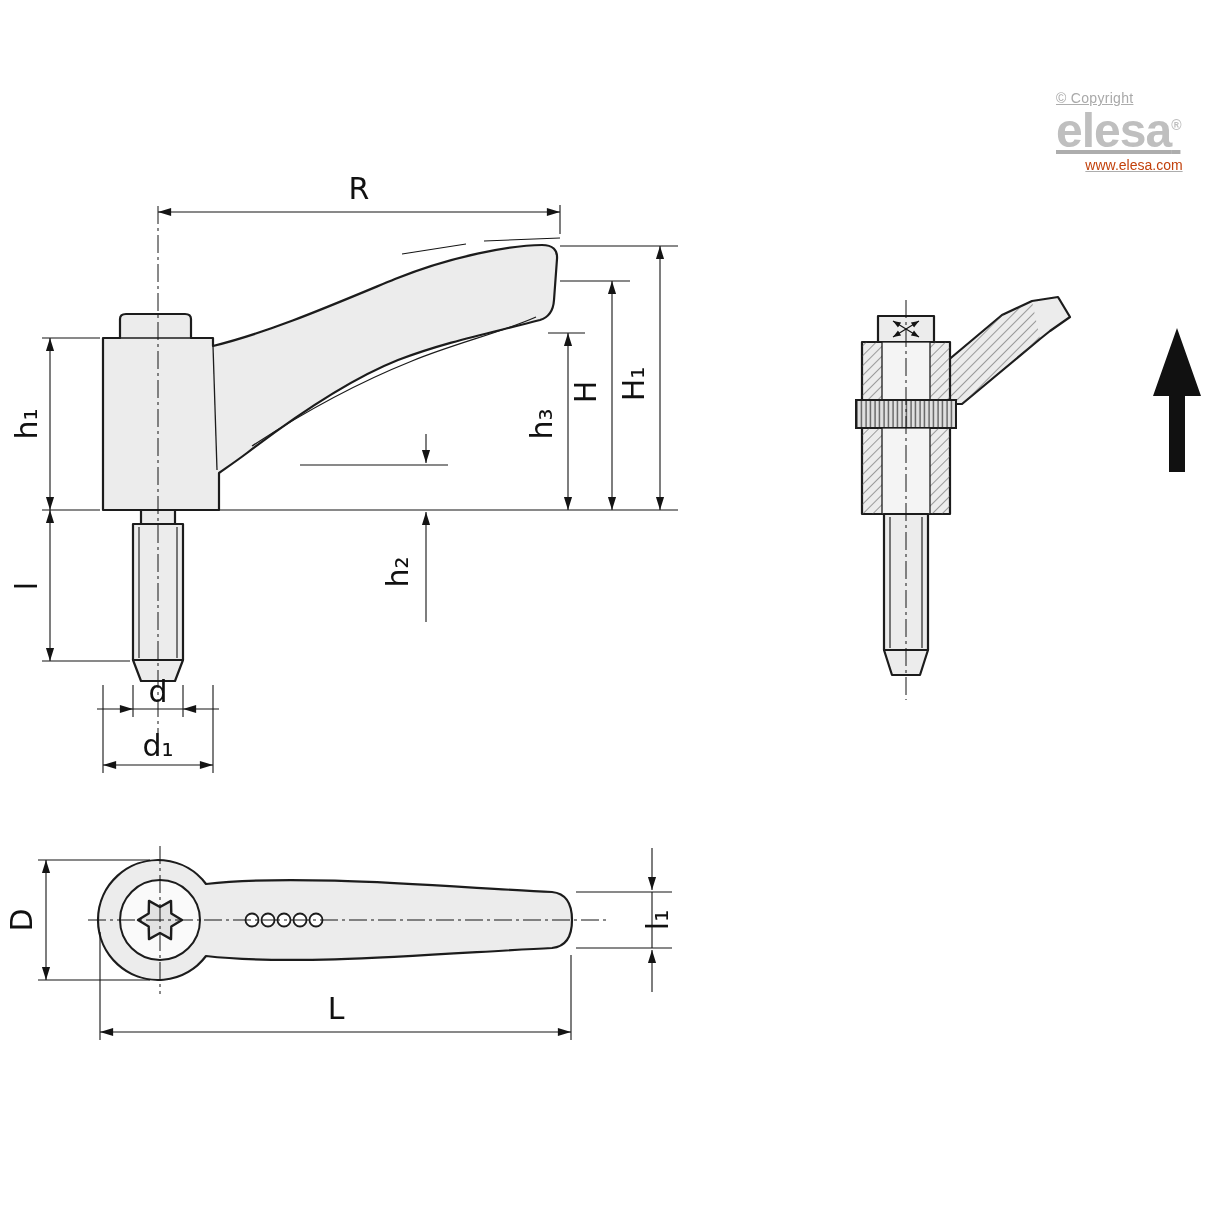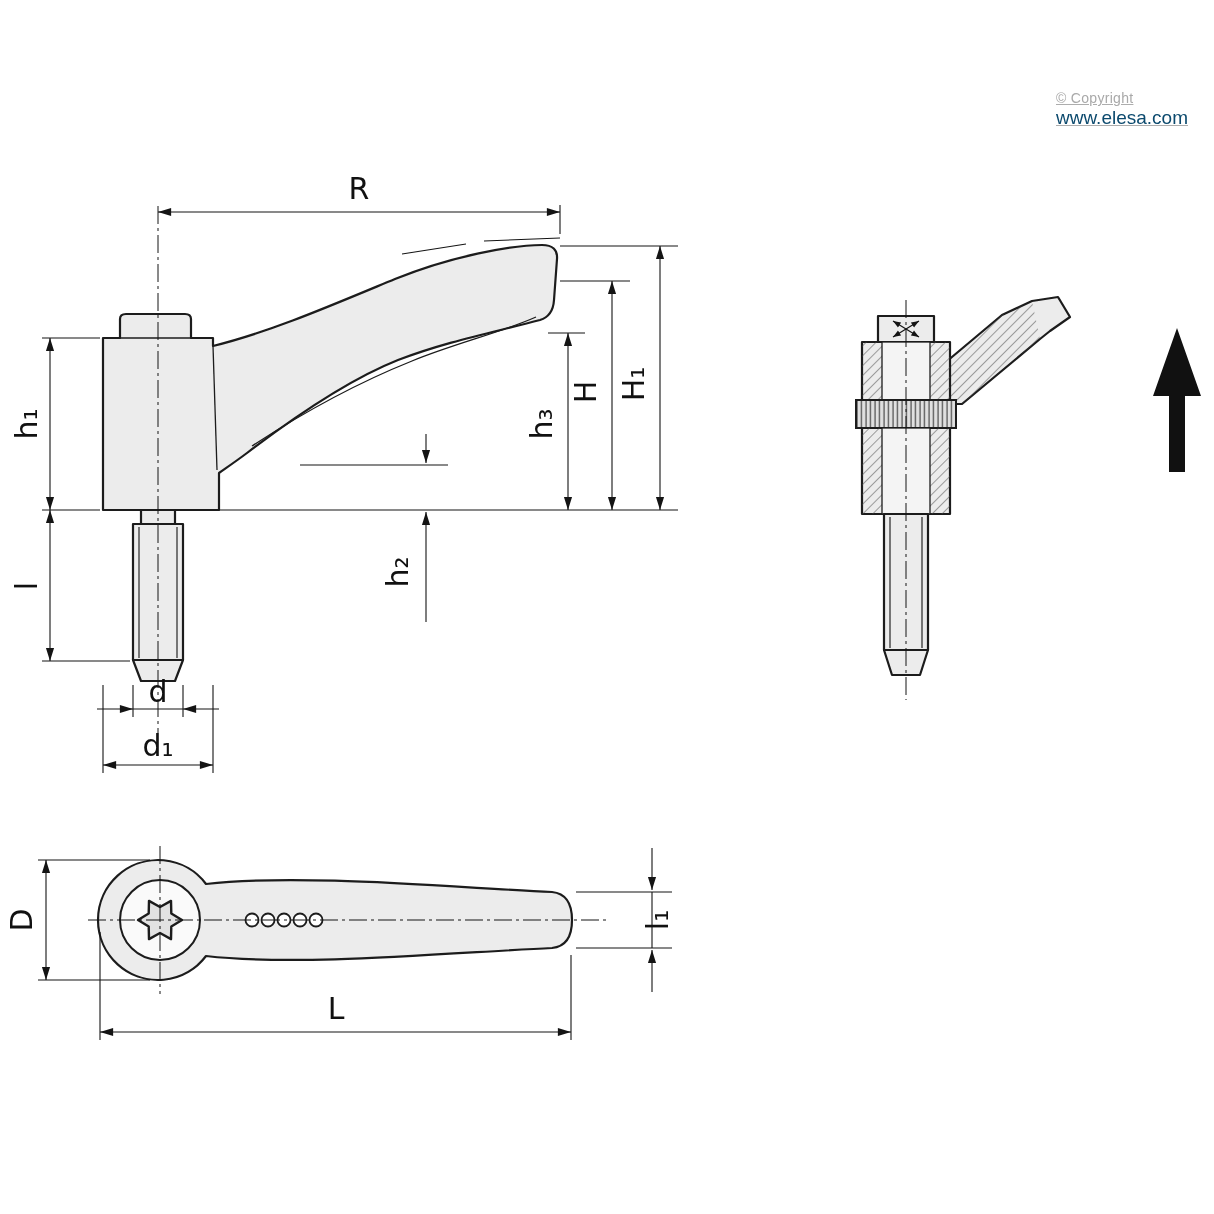--- a/index.html
+++ b/index.html
@@ -5,33 +5,34 @@
   html,body{margin:0;padding:0;}
   body{
     width:1214px;height:1214px;position:relative;background:#ffffff;
     font-family:"Liberation Sans", sans-serif;overflow:hidden;
   }
   .stage{position:absolute;left:0;top:0;}
   .branding{position:absolute;left:1056px;top:90px;width:156px;color:#adadad;text-decoration:underline;}
   .branding .copy{font-size:14px;color:#a9a9a9;letter-spacing:.3px;}
   .branding .logo{font-size:48px;font-weight:bold;color:#bfbfbf;line-height:1.05;letter-spacing:-1px;}
   .branding .logo sup{font-size:14px;vertical-align:super;color:#bfbfbf;}
-  .branding .site{font-size:19px;color:#0c4a6e;margin-top:1px;}
+  .branding .site{font-size:14px;color:#c2410c;margin-top:1px;text-align:center;}
   svg text.dim{font-family:"DejaVu Sans", sans-serif;font-size:30px;fill:#111;}
   svg .outline{fill:#ececec;stroke:#1c1c1c;stroke-width:2.2;stroke-linejoin:round;}
   svg .thin{stroke:#141414;stroke-width:1.1;fill:none;}
   svg .dimline{stroke:#141414;stroke-width:1.1;fill:none;}
   svg .center{stroke:#141414;stroke-width:1;fill:none;stroke-dasharray:18 4 3 4;}
   svg .detail{stroke:#1c1c1c;stroke-width:1.3;fill:none;}
 </style>
 </head>
 <body>
 
 <div class="branding">
   <div class="copy">© Copyright</div>
+  <div class="logo"><span>elesa</span><sup>®</sup></div>
   <div class="site">www.elesa.com</div>
 </div>
 
 <svg class="stage" width="1214" height="1214" viewBox="0 0 1214 1214">
   <defs>
     <marker id="arr" viewBox="0 0 12 12" refX="11.5" refY="6" markerWidth="13" markerHeight="13" orient="auto-start-reverse">
       <path d="M0.5,2.6 L11.5,6 L0.5,9.4 Z" fill="#141414"></path>
     </marker>
     <marker id="arrS" viewBox="0 0 12 12" refX="11" refY="6" markerWidth="8" markerHeight="8" orient="auto-start-reverse">
       <path d="M0.5,2 L11,6 L0.5,10 Z" fill="#141414"></path>

